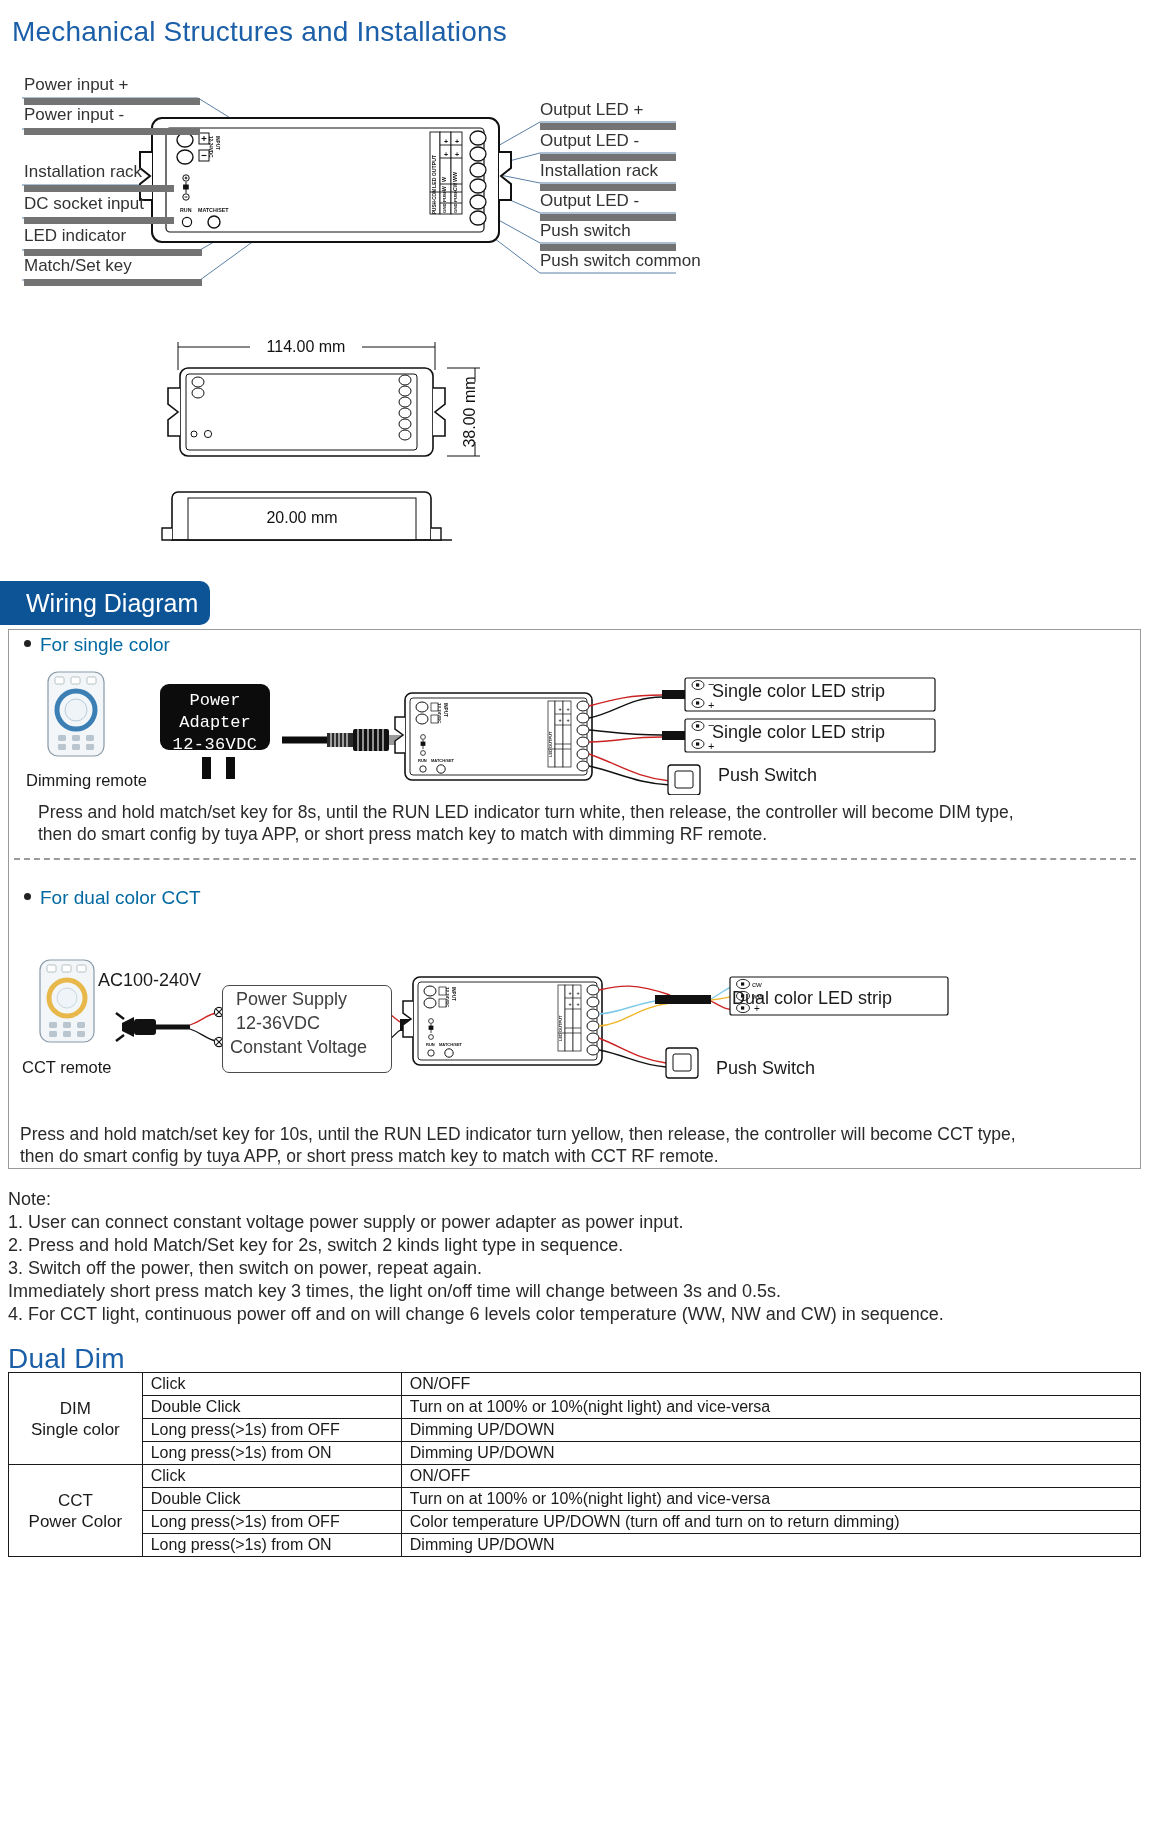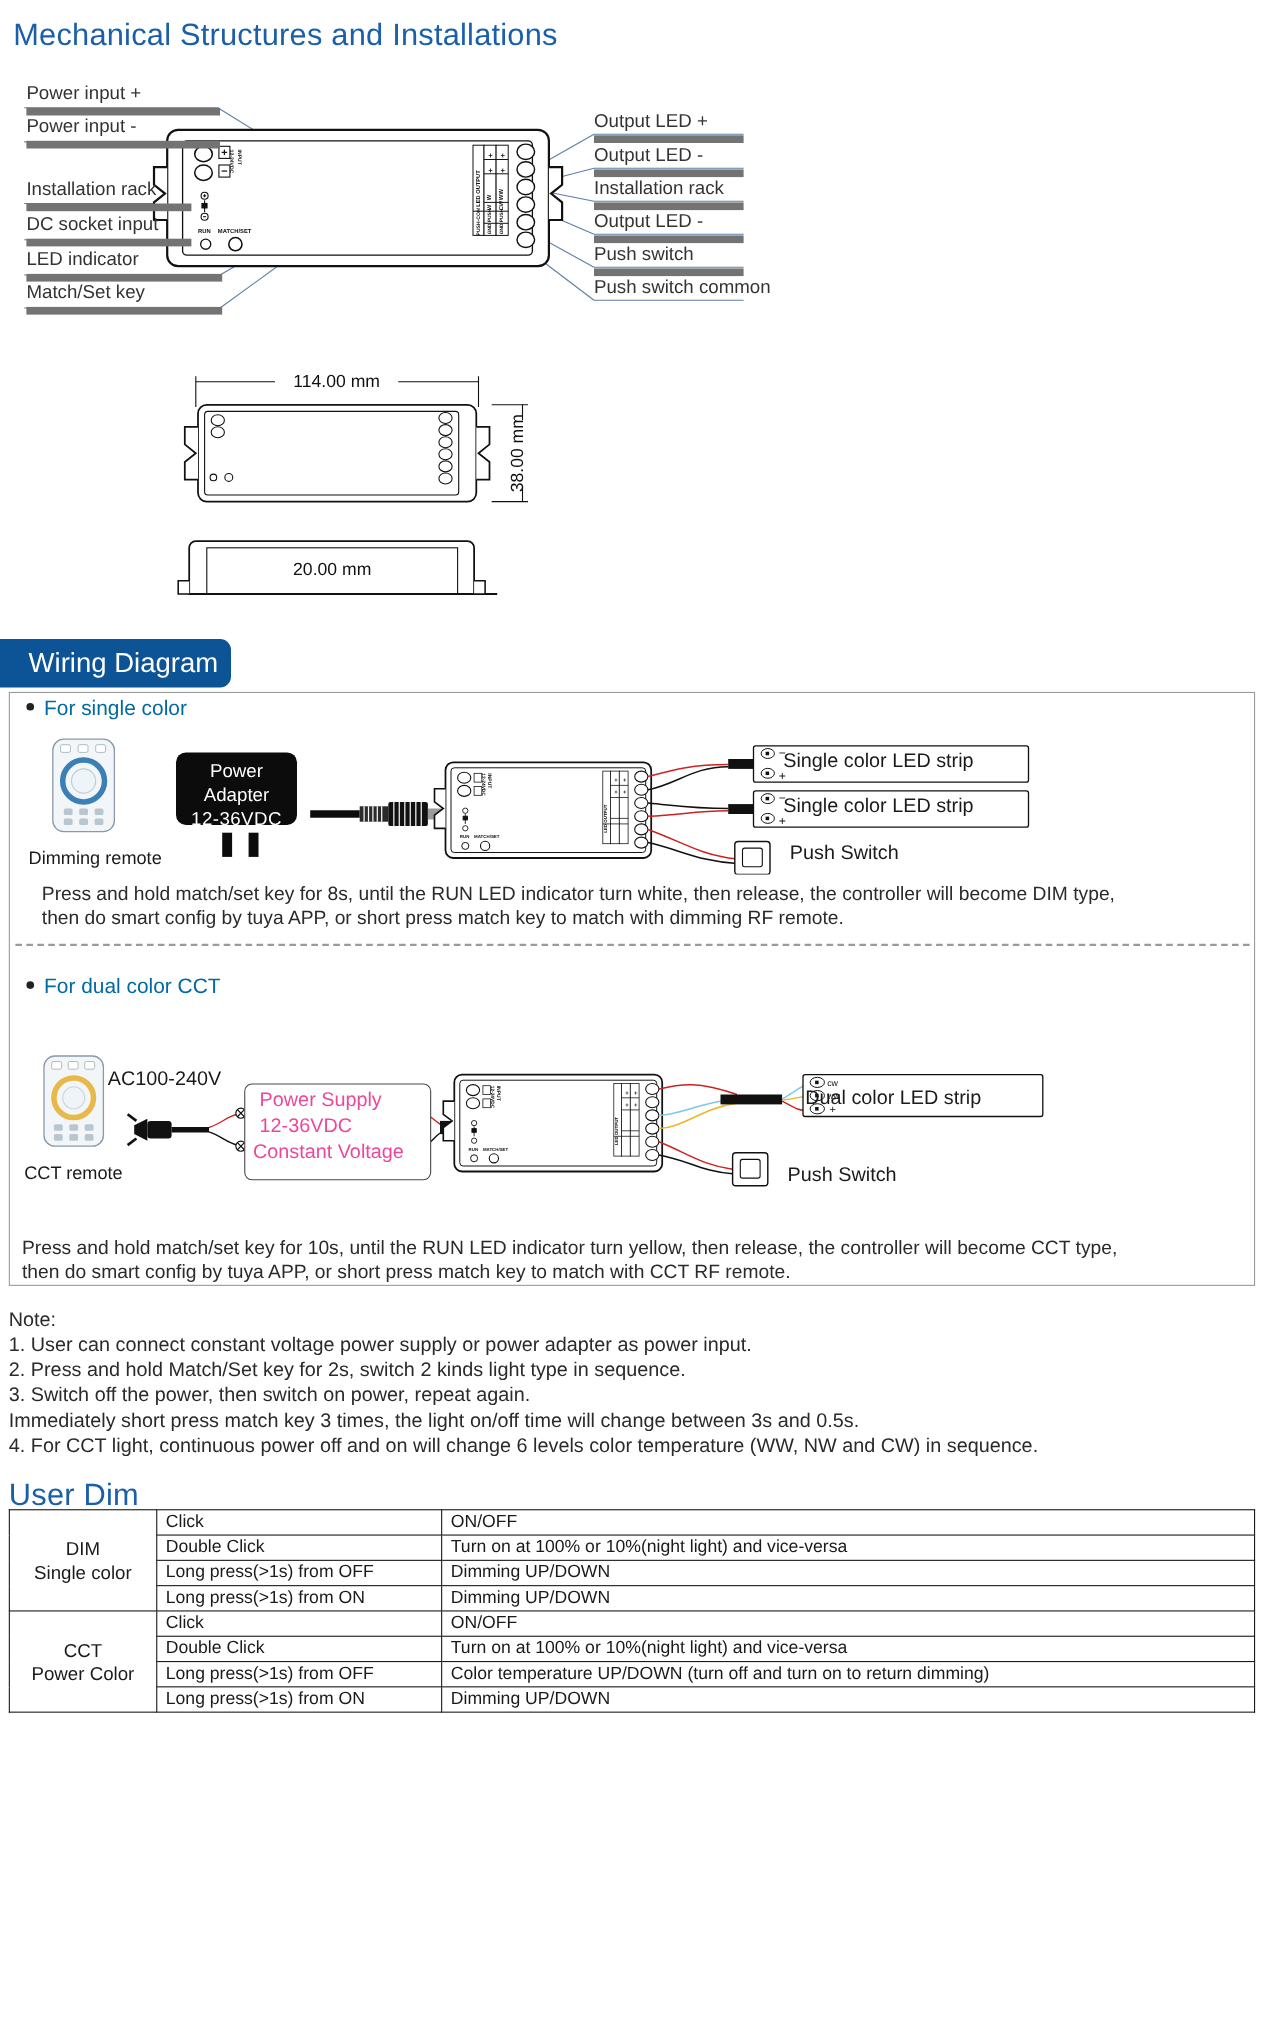--- a/index.html
+++ b/index.html
@@ -141,21 +141,21 @@
   .psu {
     position: absolute;
     border: 1.6px solid #4a4a4a;
     border-radius: 7px;
     background: #fff;
   }
   .psu-txt {
     position: absolute;
     font-size: 18px;
     line-height: 24px;
-    color: #ec4899;
+    color: #404040;
     white-space: nowrap;
   }
 
   .striplabel {
     position: absolute;
     font-size: 18px;
     color: #1a1a1a;
     white-space: nowrap;
   }
   .remote-cap {
@@ -469,21 +469,21 @@
       <ellipse cx="668" cy="79" rx="6" ry="4.5" fill="#fff" stroke="#111" stroke-width=".9"></ellipse>
       <rect x="666" y="77.4" width="3.2" height="3.2" fill="#111"></rect>
       <text x="678" y="64" font-size="11" fill="#111" font-family="Liberation Sans, sans-serif">−</text>
       <text x="678" y="85" font-size="11" fill="#111" font-family="Liberation Sans, sans-serif">+</text>
     </g>
 
     <rect x="638" y="100" width="32" height="30" rx="3" fill="#fff" stroke="#111" stroke-width="1.3"></rect>
     <rect x="645" y="106" width="18" height="17" rx="2" fill="#fff" stroke="#111" stroke-width="1"></rect>
   </svg>
 
-  <div class="adapter" style="left:160px; top:684px; width:110px; height:66px;">
+  <div class="adapter" style="left:160px; top:684px; width:110px; height:66px;font-family:Liberation Mono, monospace;">
     <div>Power Adapter</div>
     <div class="l2">12-36VDC</div>
   </div>
 
   <div class="remote-cap" style="left:26px; top:771px;">Dimming remote</div>
   <div class="striplabel" style="left:712px; top:681px;">Single color LED strip</div>
   <div class="striplabel" style="left:712px; top:722px;">Single color LED strip</div>
   <div class="striplabel" style="left:718px; top:765px;">Push Switch</div>
 
   <div class="para" style="left:38px; top:800px;">Press and hold match/set key for 8s, until the RUN LED indicator turn white, then release, the controller will become DIM type,</div>
@@ -629,21 +629,21 @@
 
   <div class="note-block" style="left:8px; top:1188px;">
     <div>Note:</div>
     <div>1. User can connect constant voltage power supply or power adapter as power input.</div>
     <div>2. Press and hold Match/Set key for 2s, switch 2 kinds light type in sequence.</div>
     <div>3. Switch off the power, then switch on power, repeat again.</div>
     <div>Immediately short press match key 3 times, the light on/off time will change between 3s and 0.5s.</div>
     <div>4. For CCT light, continuous power off and on will change 6 levels color temperature (WW, NW and CW) in sequence.</div>
   </div>
 
-  <div class="h-plain" style="left:8px; top:1343px;">User Dim</div>
+  <div class="h-plain" style="left:8px; top:1343px;">Dual Dim</div>
 
   <table class="pd-table" style="left:8px; top:1372px; width:1133px;">
     <tbody>
       <tr>
         <td class="pd-mode" rowspan="4">
           <span>DIM</span><br>
           <span>Single color</span>
         </td>
         <td class="pd-act">Click</td>
         <td class="pd-res">ON/OFF</td>

